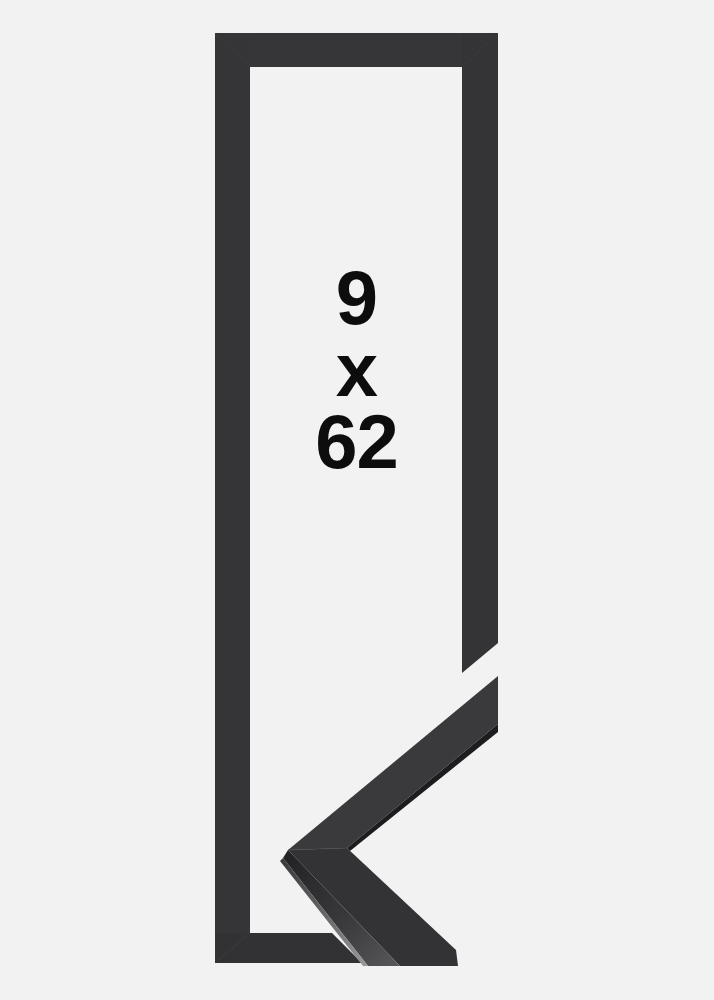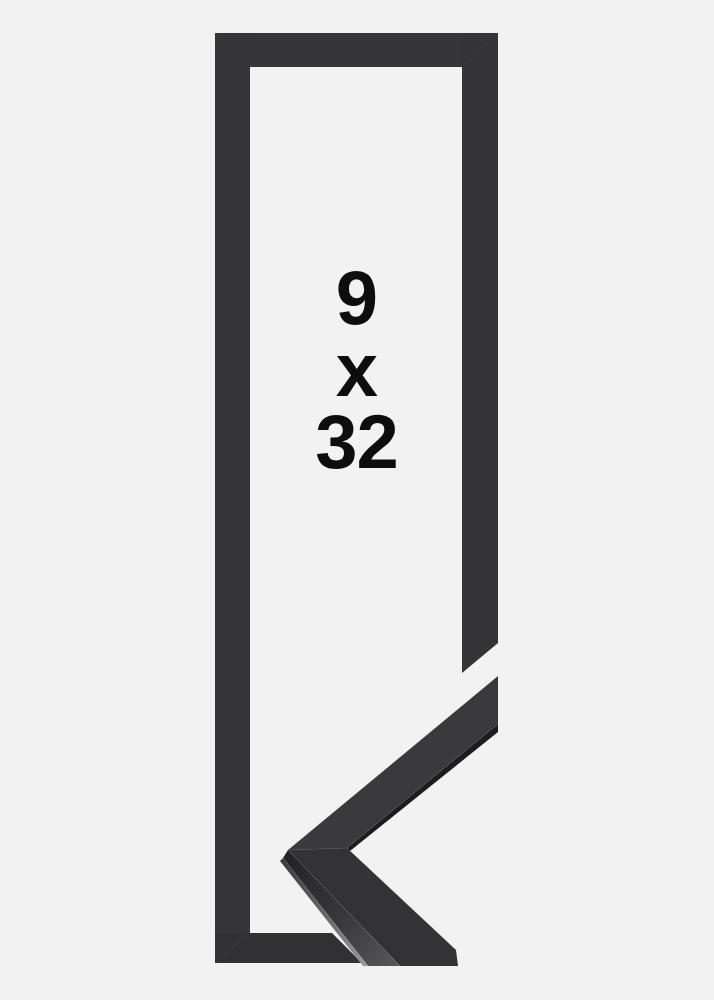--- a/index.html
+++ b/index.html
@@ -78,16 +78,16 @@
       <polygon points="288,850 347,848 456,950 458,966 400,966" fill="#333335"></polygon>
       <polygon fill="url(#sideGrad)" points="288,850 400,966 368,966 283,858"></polygon>
       <polygon fill="url(#edgeGrad)" points="283,858 368,966 363,966 280,861"></polygon>
       <line x1="288" y1="850" x2="347" y2="848" stroke="#454547" stroke-width="1" opacity="0.6"></line>
     </g>
   </svg>
 
   <div class="size-label">
     <span>9</span>
     <span>x</span>
-    <span>32</span>
+    <span>62</span>
   </div>
 
 </div>
 
 </body></html>

